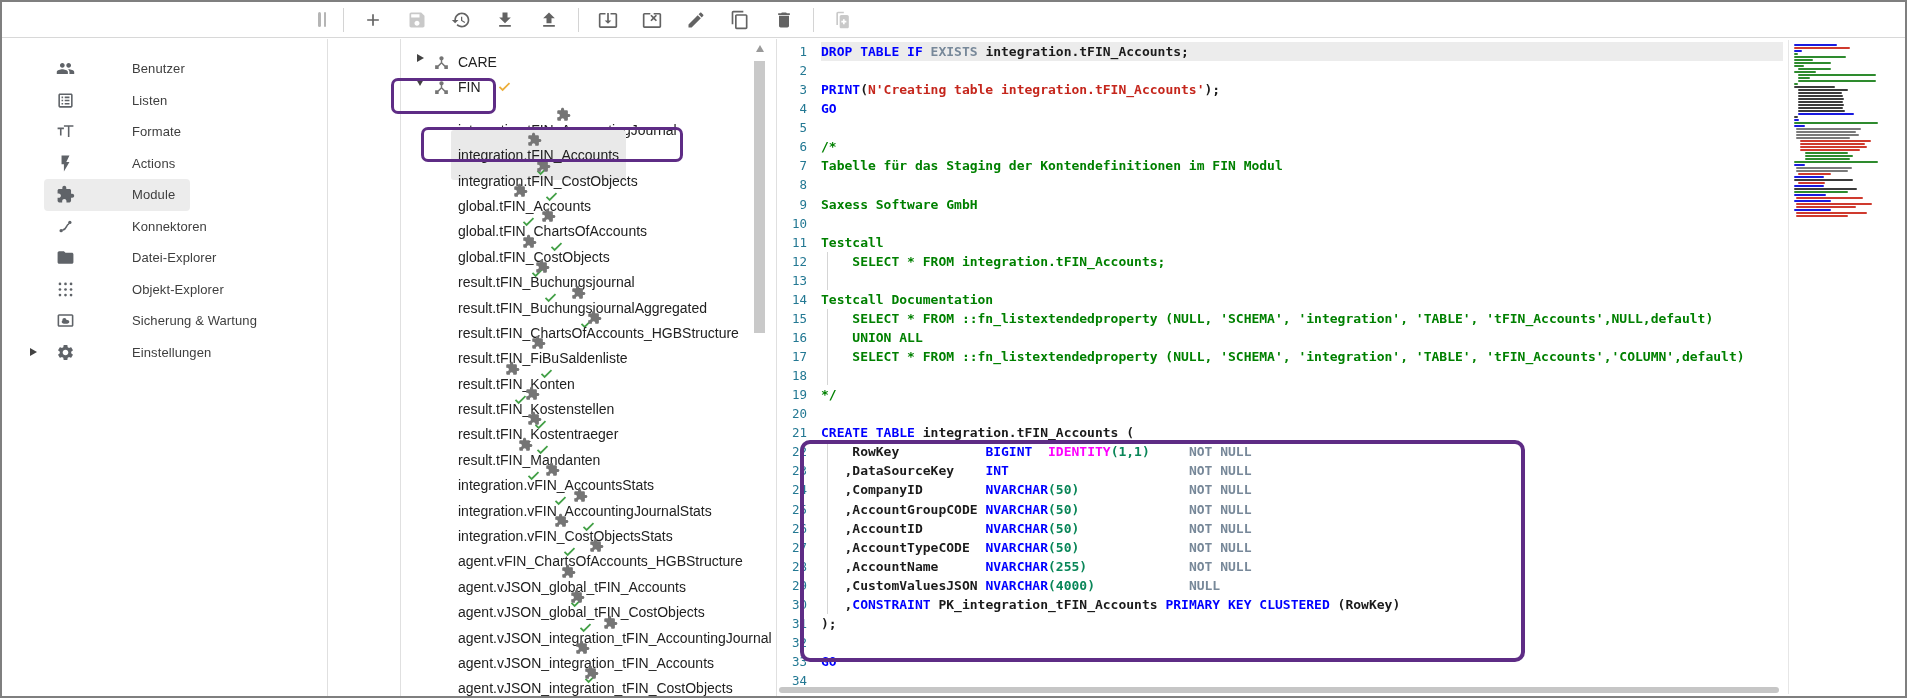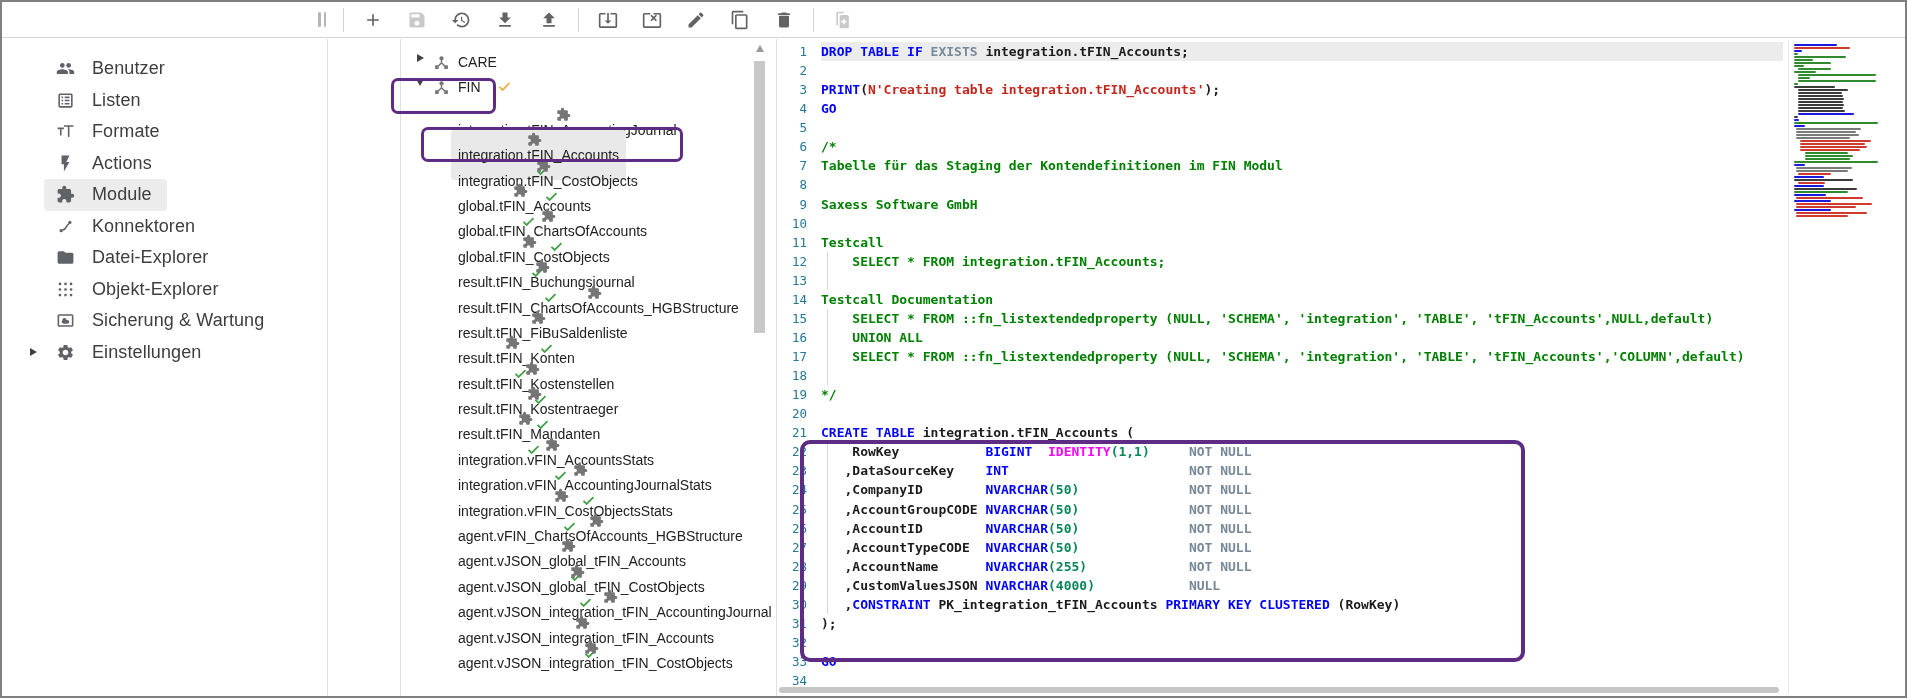--- a/index.html
+++ b/index.html
@@ -13,21 +13,21 @@
   .tsep{width:1px;height:24px;background:#d4d4d4;margin:0 7px;}
   .thandle{display:flex;gap:3px;margin:0 10px 0 2px;cursor:grab;}
   .thandle i{display:block;width:2.5px;height:15px;background:#b5b5b5;border-radius:2px;}
 
   
   .sidebar{position:absolute;left:0;top:37px;width:326px;bottom:0;background:#fff;border-right:1px solid #e0e0e0;padding-top:14px;box-sizing:border-box;}
   .srow{position:relative;height:31.5px;display:flex;align-items:center;margin-left:42px;padding:0 15px 0 12px;width:fit-content;border-radius:4px;cursor:pointer;color:#3e3e3e;}
   .srow.selected{background:#ececec;}
   .srow .sic{width:19px;height:19px;margin-right:17px;color:#5f6368;display:flex;align-items:center;}
   .srow .sic svg{width:19px;height:19px;fill:currentColor;}
-  .srow .slabel{font-size:18px;letter-spacing:.1px;}
+  .srow .slabel{font-size:13px;letter-spacing:.1px;margin-left:40px;}
   .sexp{position:absolute;left:-14px;width:0;height:0;border-left:7px solid #424242;border-top:4.5px solid transparent;border-bottom:4.5px solid transparent;}
 
   
   .tree{position:absolute;left:398px;top:37px;width:377px;bottom:0;border-left:1px solid #e0e0e0;border-right:1px solid #e0e0e0;padding-top:15px;box-sizing:border-box;overflow:hidden;background:#fff;}
   .trow{height:25.4px;display:flex;align-items:flex-start;white-space:nowrap;cursor:pointer;}
   .trow.group{padding-left:12px;}
   .trow.item{padding-left:57px;}
   .caret{width:14px;display:flex;justify-content:center;margin-right:6px;}
   .caret-right{width:0;height:0;border-left:7px solid #424242;border-top:4.5px solid transparent;border-bottom:4.5px solid transparent;}
   .caret-down{width:0;height:0;border-top:7px solid #424242;border-left:4.5px solid transparent;border-right:4.5px solid transparent;}
@@ -326,20 +326,31 @@
               <path d="M4 12.5l5 5L20 6.5" fill="none" stroke="currentColor" stroke-width="2.8"></path>
             </svg></span>
         </span>
       </div>
       <div class="trow item">
         <span class="titem-inner">
           <span class="tic small"><svg viewBox="0 0 24 24">
               <path d="M20.5 11H19V7c0-1.1-.9-2-2-2h-4V3.5C13 2.1 11.9 1 10.5 1S8 2.1 8 3.5V5H4c-1.1 0-2 .9-2 2v3.8h1.5c1.5 0 2.7 1.2 2.7 2.7S5 16.2 3.5 16.2H2V20c0 1.1.9 2 2 2h3.8v-1.5c0-1.5 1.2-2.7 2.7-2.7 1.5 0 2.7 1.2 2.7 2.7V22H17c1.1 0 2-.9 2-2v-4h1.5c1.4 0 2.5-1.1 2.5-2.5S21.9 11 20.5 11z"></path>
             </svg></span>
           <span class="tlabel">result.tFIN_Buchungsjournal</span>
+          <span class="check green"><svg viewBox="0 0 24 24">
+              <path d="M4 12.5l5 5L20 6.5" fill="none" stroke="currentColor" stroke-width="2.8"></path>
+            </svg></span>
+        </span>
+      </div>
+      <div class="trow item">
+        <span class="titem-inner">
+          <span class="tic small"><svg viewBox="0 0 24 24">
+              <path d="M20.5 11H19V7c0-1.1-.9-2-2-2h-4V3.5C13 2.1 11.9 1 10.5 1S8 2.1 8 3.5V5H4c-1.1 0-2 .9-2 2v3.8h1.5c1.5 0 2.7 1.2 2.7 2.7S5 16.2 3.5 16.2H2V20c0 1.1.9 2 2 2h3.8v-1.5c0-1.5 1.2-2.7 2.7-2.7 1.5 0 2.7 1.2 2.7 2.7V22H17c1.1 0 2-.9 2-2v-4h1.5c1.4 0 2.5-1.1 2.5-2.5S21.9 11 20.5 11z"></path>
+            </svg></span>
+          <span class="tlabel">result.tFIN_BuchungsjournalAggregated</span>
           <span class="check green"><svg viewBox="0 0 24 24">
               <path d="M4 12.5l5 5L20 6.5" fill="none" stroke="currentColor" stroke-width="2.8"></path>
             </svg></span>
         </span>
       </div>
       <div class="trow item">
         <span class="titem-inner">
           <span class="tic small"><svg viewBox="0 0 24 24">
               <path d="M20.5 11H19V7c0-1.1-.9-2-2-2h-4V3.5C13 2.1 11.9 1 10.5 1S8 2.1 8 3.5V5H4c-1.1 0-2 .9-2 2v3.8h1.5c1.5 0 2.7 1.2 2.7 2.7S5 16.2 3.5 16.2H2V20c0 1.1.9 2 2 2h3.8v-1.5c0-1.5 1.2-2.7 2.7-2.7 1.5 0 2.7 1.2 2.7 2.7V22H17c1.1 0 2-.9 2-2v-4h1.5c1.4 0 2.5-1.1 2.5-2.5S21.9 11 20.5 11z"></path>
             </svg></span>

